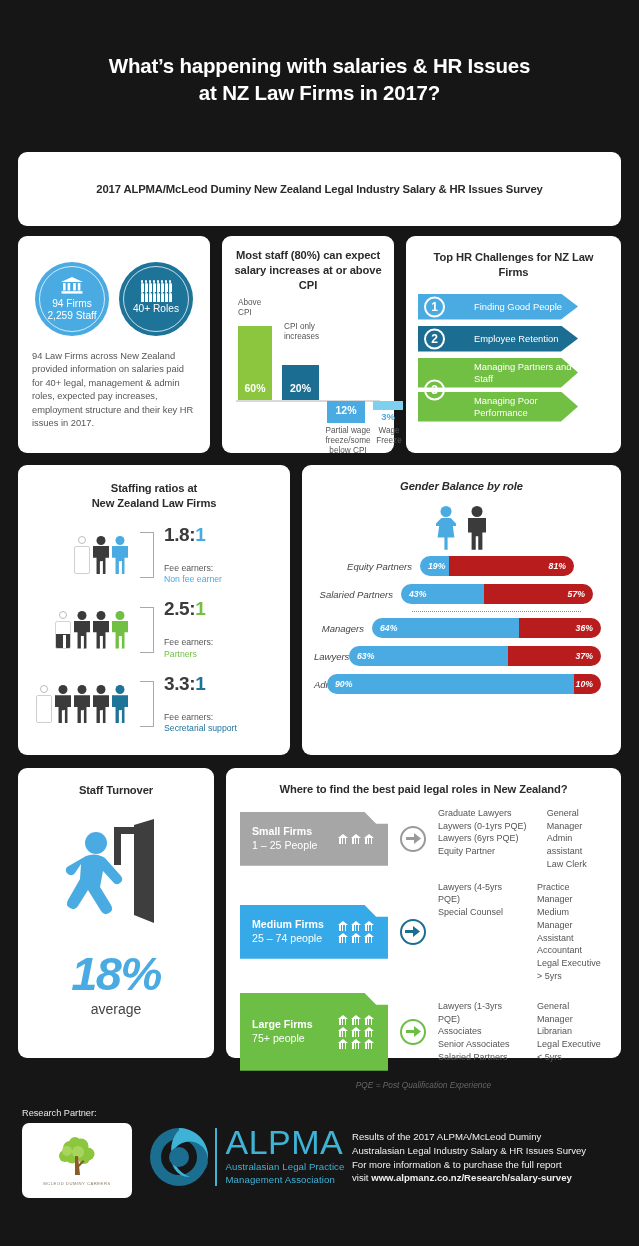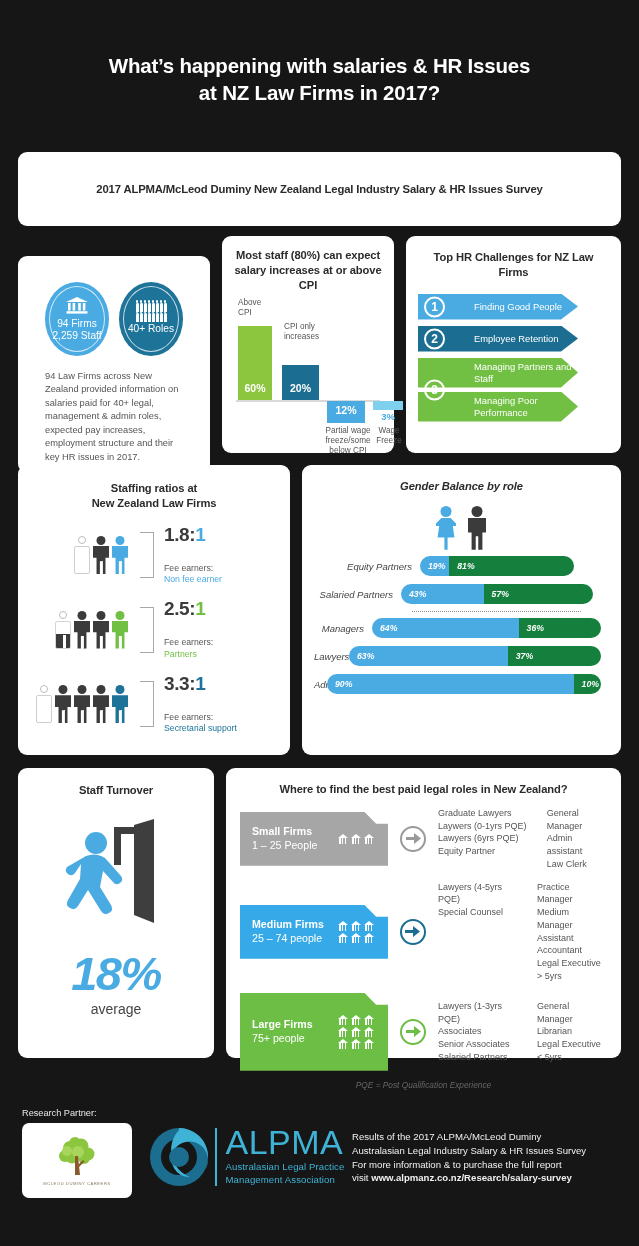--- a/index.html
+++ b/index.html
@@ -35,21 +35,21 @@
   #survey-strip {
     left: 18px; top: 152px; width: 603px; height: 74px;
     display: flex; align-items: center; justify-content: center;
   }
   #survey-strip .strip-text {
     font-size: 11.3px; font-weight: bold; color: #2b2b2b;
     letter-spacing: -0.15px;
   }
 
   
-  #panel-overview { left: 18px; top: 236px; width: 192px; height: 217px; padding: 16px 27px; margin-top: 20px; }
+  #panel-overview { left: 18px; top: 236px; width: 192px; height: 217px; padding: 16px 14px; }
   #panel-salary   { left: 222px; top: 236px; width: 172px; height: 217px; padding: 12px 10px 8px; }
   #panel-hr       { left: 406px; top: 236px; width: 215px; height: 217px; padding: 14px 12px; }
 
   .panel-title {
     text-align: center; font-size: 11.2px; font-weight: bold;
     color: #2b2b2b; line-height: 1.32; letter-spacing: -0.1px;
   }
 
   
   .circle-row { display: flex; justify-content: center; gap: 10px; margin-top: 10px; }
@@ -139,21 +139,21 @@
   .g-female .head { background:#4aabe3; } .g-male .head { background:#3b3b3b; }
   .g-female .body { position:absolute; top:12px; left:1px; width:20px; height:32px; background:#4aabe3;
      clip-path: polygon(28% 0,72% 0,100% 18%,100% 26%,84% 26%,92% 62%,58% 62%,58% 100%,42% 100%,42% 62%,8% 62%,16% 26%,0 26%,0 18%); }
   .g-male .body { position:absolute; top:12px; left:2px; width:18px; height:32px; background:#3b3b3b;
      clip-path: polygon(0 0,100% 0,100% 46%,80% 46%,80% 100%,57% 100%,57% 58%,43% 58%,43% 100%,20% 100%,20% 46%,0 46%); }
 
   .gbar-row { display:flex; align-items:center; height:23px; margin-top:5px; }
   .gbar-label { font-size:9.5px; color:#444; text-align:right; white-space:nowrap; }
   .gbar { height:20px; border-radius:10px; overflow:hidden; display:flex; }
   .gbar .seg-f { background:#4aabe3; display:flex; align-items:center; }
-  .gbar .seg-m { background:#15803d; display:flex; align-items:center; justify-content:flex-start; }
+  .gbar .seg-m { background:#b91c1c; display:flex; align-items:center; justify-content:flex-end; }
   .gbar .pct { font-size:8.7px; font-weight:bold; color:#fff; padding:0 8px; white-space:nowrap; }
   .dotted-sep { border-top:1.6px dotted #8a8a8a; margin:5px 0 2px 0; height:0; }
 
   
   #panel-turnover { left: 18px; top: 768px; width: 196px; height: 290px; padding: 15px 10px; }
   #panel-paid     { left: 226px; top: 768px; width: 395px; height: 290px; padding: 14px 14px; }
 
   #turnover-icon { height: 130px; display:flex; align-items:center; justify-content:center; position:relative; margin-top:12px; }
 
   .turnover-big { font-size:47px; font-weight:bold; color:#4aabe3; text-align:center; line-height:1; letter-spacing:-1.5px; margin-top:10px;font-style:italic; }

